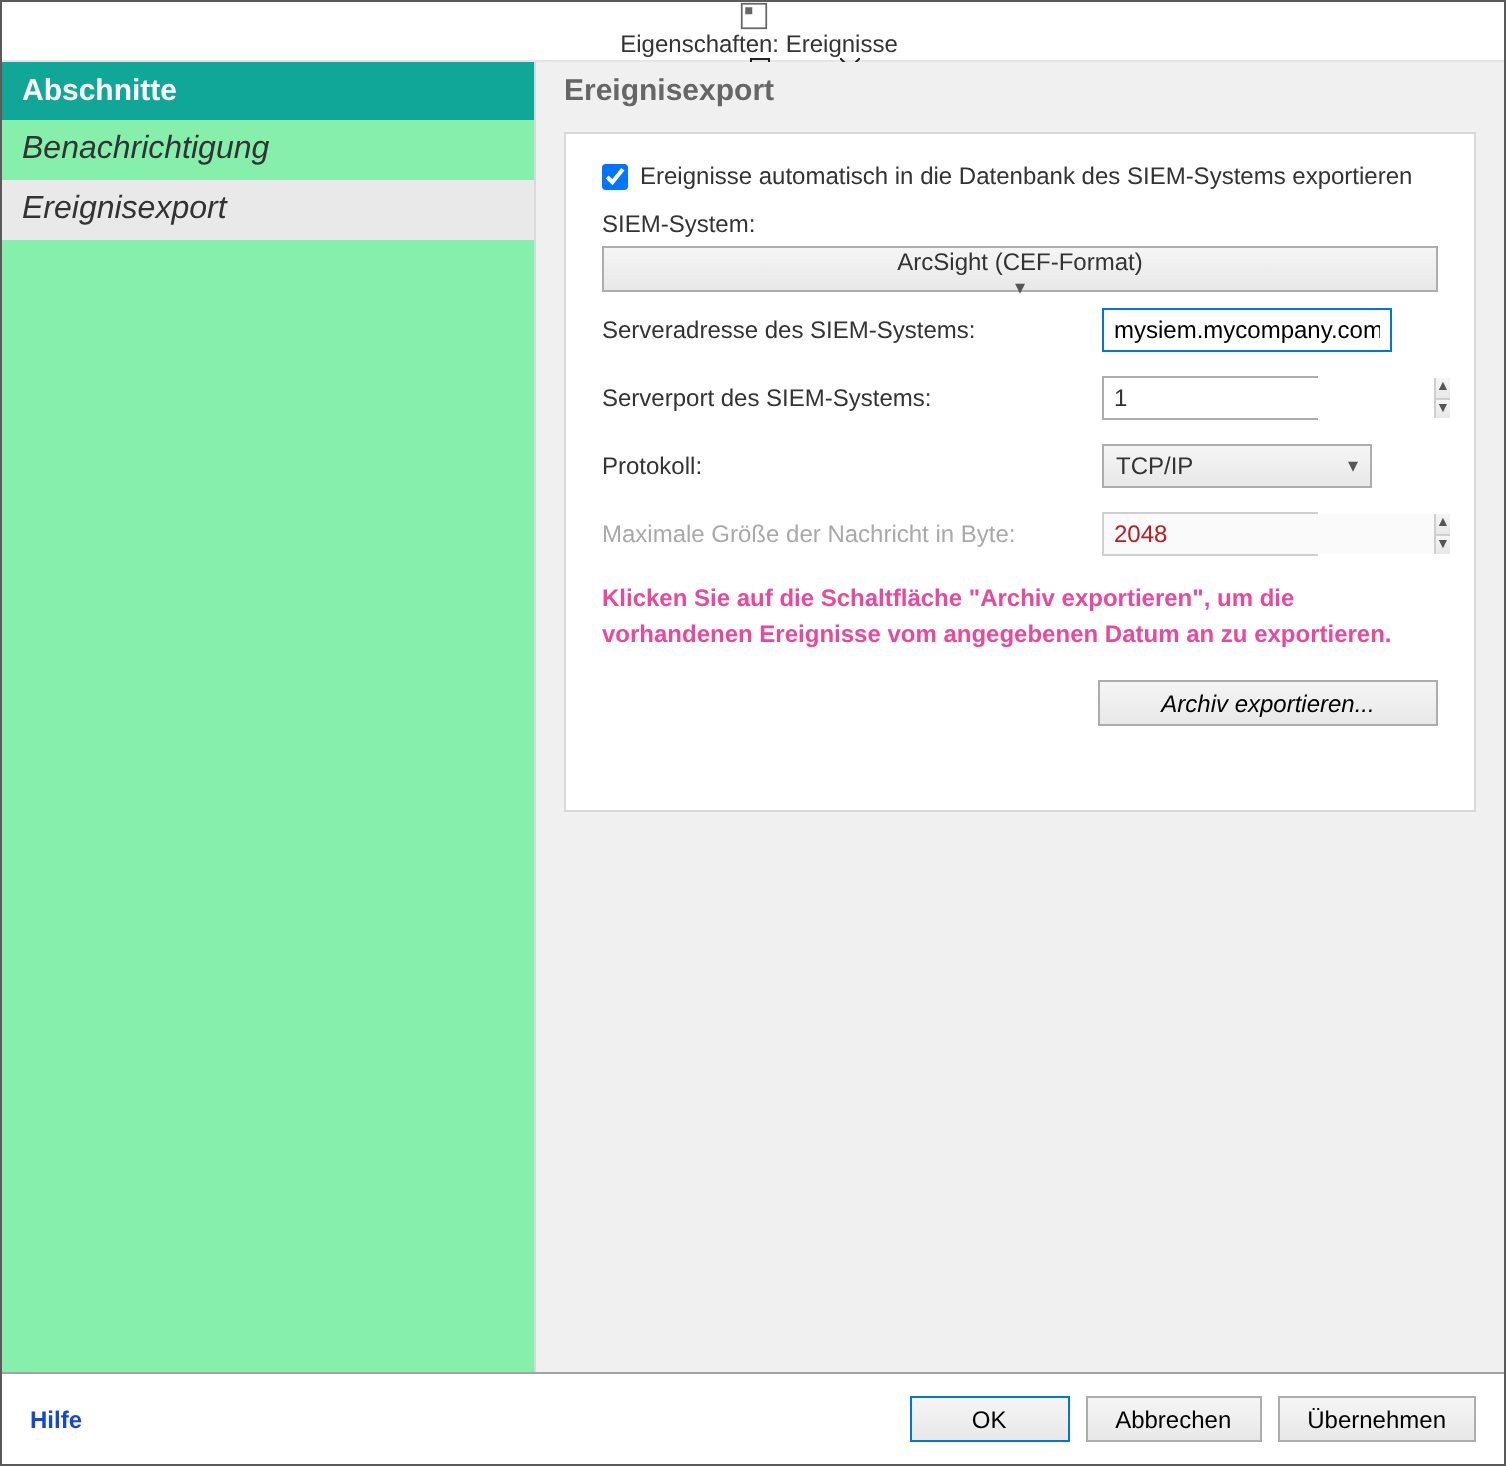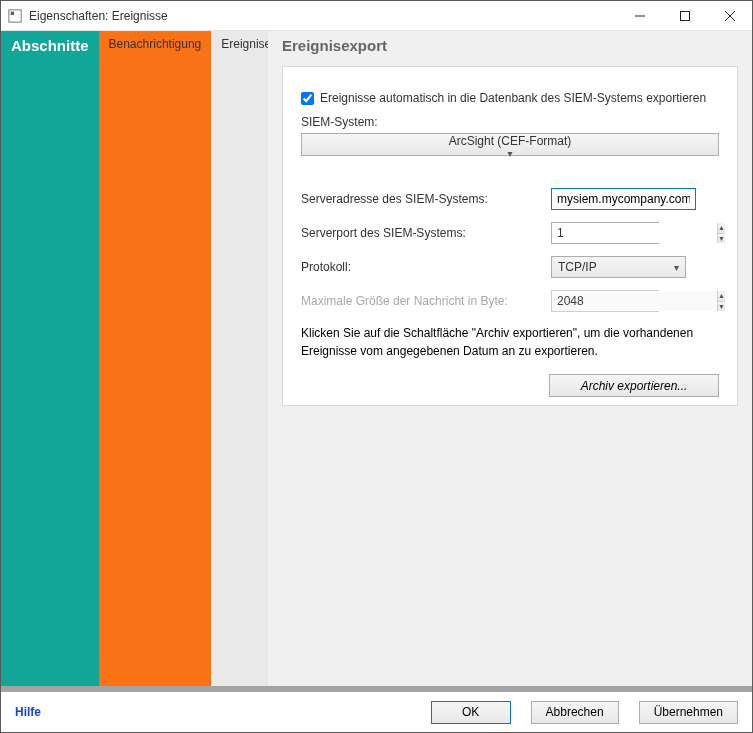--- a/index.html
+++ b/index.html
@@ -18,20 +18,21 @@
     flex-direction: column;
     background: #fff;
   }
   .titlebar {
     height: 30px;
     background: #fff;
     border-bottom: 1px solid #e5e5e5;
     display: flex;
     align-items: center;
     padding: 0 0 0 6px;
+    flex-direction: column;
   }
   .titlebar .app-icon {
     width: 16px;
     height: 16px;
     margin-right: 6px;
     display: flex;
     align-items: center;
     justify-content: center;
   }
   .titlebar .app-icon svg { width: 14px; height: 14px; }
@@ -48,35 +49,36 @@
   .win-btn svg { width: 10px; height: 10px; }
   .body {
     flex: 1;
     display: flex;
     min-height: 0;
   }
   .sidebar {
     width: 267px;
     border-right: 1px solid #d9d9d9;
     display: flex;
-    flex-direction: row;
-    background: #f97316;
+    flex-direction: column;
+    background: #86efac;
   }
   .sidebar-header {
     background: #10a798;
     color: #fff;
     font-size: 15px;
     font-weight: 600;
     padding: 6px 10px;
   }
   .sidebar-item {
     padding: 6px 10px;
-    font-size: 12px;
+    font-size: 16px;
     color: #333;
     cursor: default;
+    font-style: italic;
   }
   .sidebar-item.selected {
     background: #e9e9e9;
   }
   .main {
     flex: 1;
     display: flex;
     flex-direction: column;
     background: #f0f0f0;
     min-width: 0;
@@ -88,21 +90,21 @@
     font-weight: 600;
     padding: 6px 14px;
   }
   .content-wrap {
     flex: 1;
     padding: 6px 14px 6px 14px;
   }
   .content {
     background: #fff;
     border: 1px solid #d9d9d9;
-    padding: 24px 18px;
+    padding: 14px 18px;
     height: 340px;
   }
   .chk-row {
     display: flex;
     align-items: center;
     gap: 6px;
     margin-bottom: 10px;
   }
   .chk-row input { margin: 0; }
   .sublabel {
@@ -116,21 +118,21 @@
     background: linear-gradient(#f5f5f5,#e8e8e8);
     display: flex;
     align-items: center;
     padding: 0 6px;
     justify-content: space-between;
     font-size: 12px;
     flex-direction: column;
   }
   .combo .chev { font-size: 10px; color: #555; }
   .form-grid {
-    margin-top: 32px;
+    margin-top: 8px;
   }
   .form-row {
     display: flex;
     align-items: center;
     margin-bottom: 12px;
   }
   .form-row .lbl {
     width: 250px;
     color: #333;
   }
@@ -154,21 +156,21 @@
   .spinner input {
     flex: 1;
     border: none;
     padding: 0 5px;
     font-size: 12px;
     font-family: inherit;
     outline: none;
     background: #fff;
     color: #333;
   }
-  .spinner.disabled input { color: #404040; background: #fafafa; }
+  .spinner.disabled input { color: #b91c1c; background: #fafafa; }
   .spinner .arrows {
     width: 16px;
     border-left: 1px solid #cfcfcf;
     display: flex;
     flex-direction: column;
   }
   .spinner .arrows div {
     flex: 1;
     display: flex;
     align-items: center;
@@ -187,22 +189,23 @@
     display: flex;
     align-items: center;
     justify-content: space-between;
     padding: 0 6px;
     font-size: 12px;
   }
   .select-small .chev { font-size: 10px; color: #555; }
   .hint {
     margin-top: 12px;
     margin-bottom: 14px;
-    color: #000000;
+    color: #ec4899;
     line-height: 1.5;
+    font-weight: bold;
   }
   .archive-row {
     display: flex;
     justify-content: flex-end;
   }
   .btn {
     height: 23px;
     border: 1px solid #adadad;
     background: linear-gradient(#f5f5f5,#e8e8e8);
     font-size: 12px;
@@ -210,25 +213,25 @@
     padding: 0 14px;
     cursor: default;
     display: inline-flex;
     align-items: center;
     justify-content: center;
     min-width: 80px;
   }
   .btn.wide { min-width: 170px; font-style: italic; }
   .footer {
     height: 46px;
-    border-top: 6px solid #a3a3a3;
+    border-top: 1px solid #a3a3a3;
     display: flex;
     align-items: center;
     padding: 0 14px;
-    gap: 20px;
+    gap: 8px;
     background: #fff;
   }
   .footer .spacer { flex: 1; }
   .link {
     color: #1447d6;
     font-weight: 600;
     text-decoration: none;
     font-size: 12px;
   }
   .btn.primary { border: 1px solid #0078d7; }

